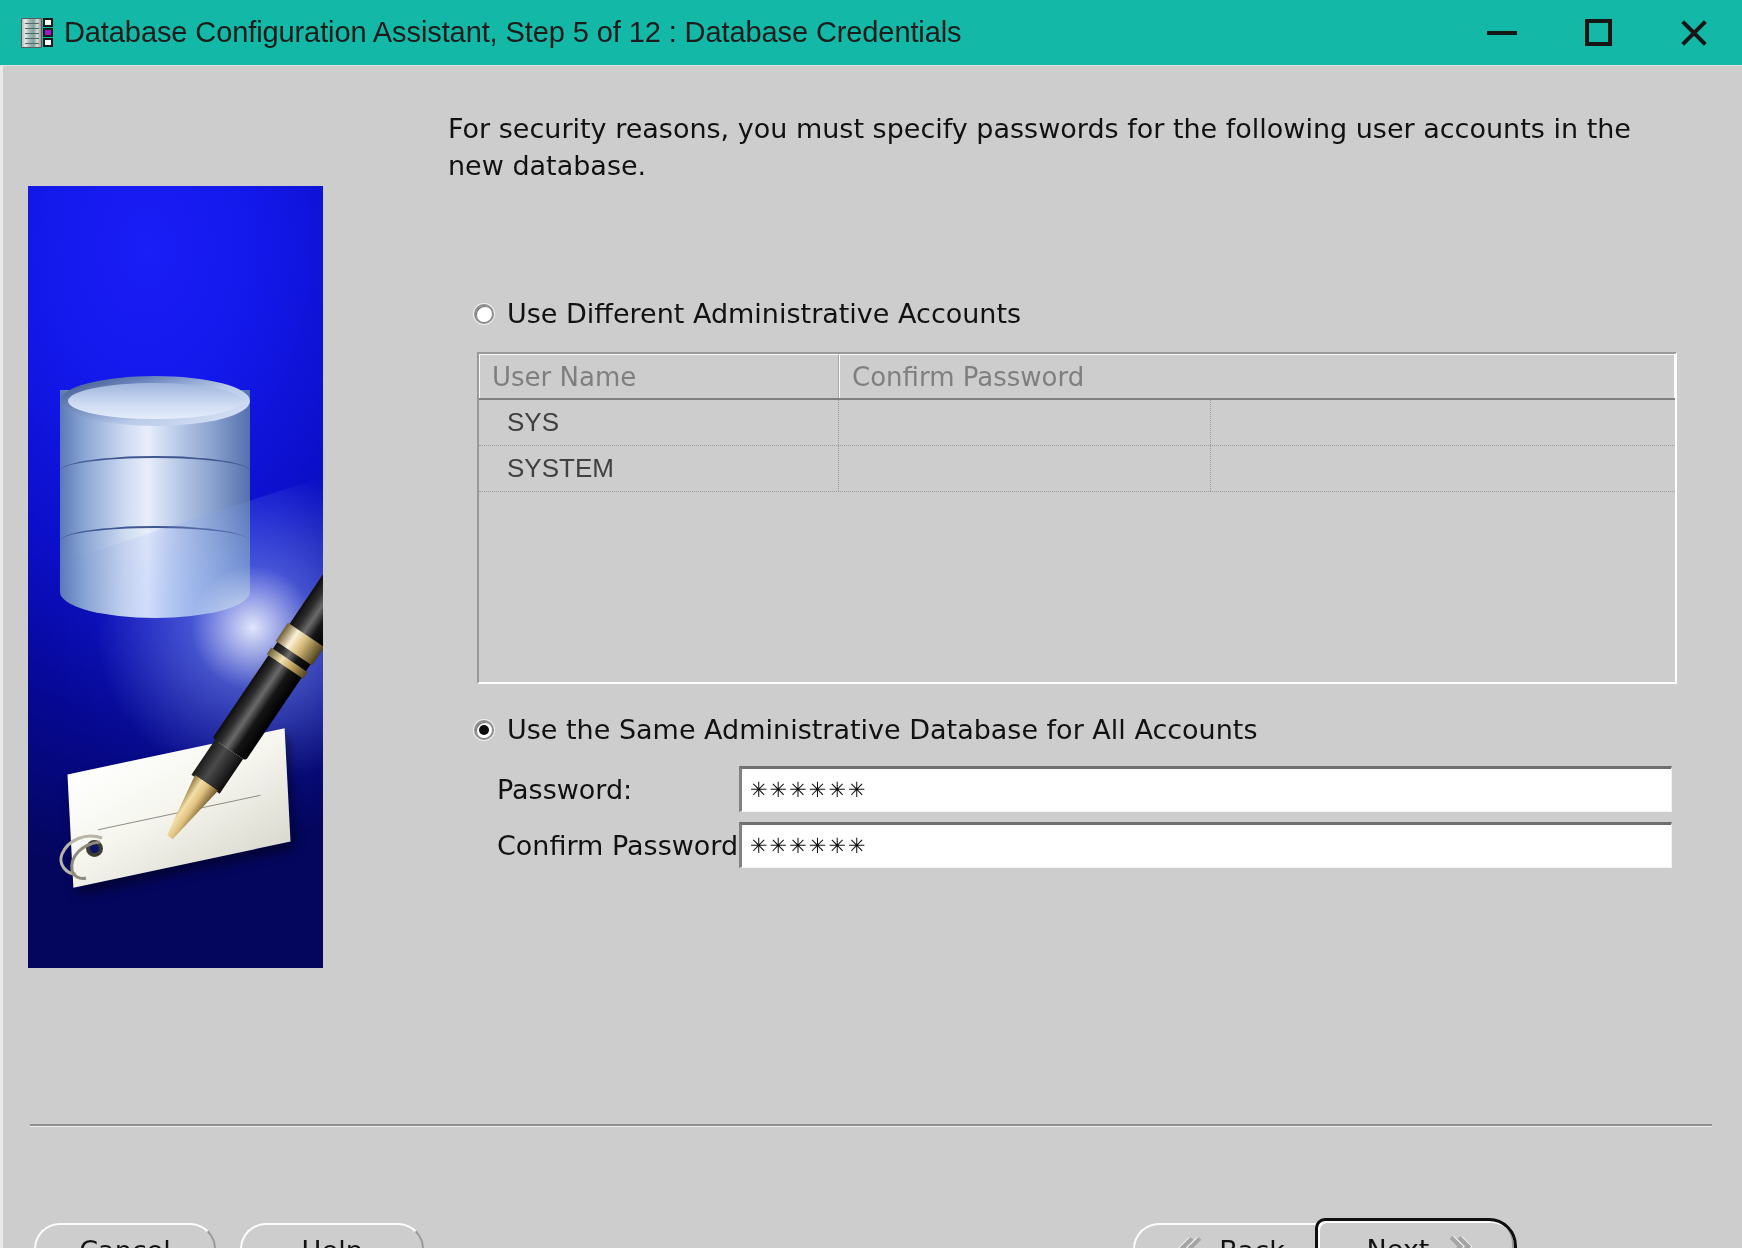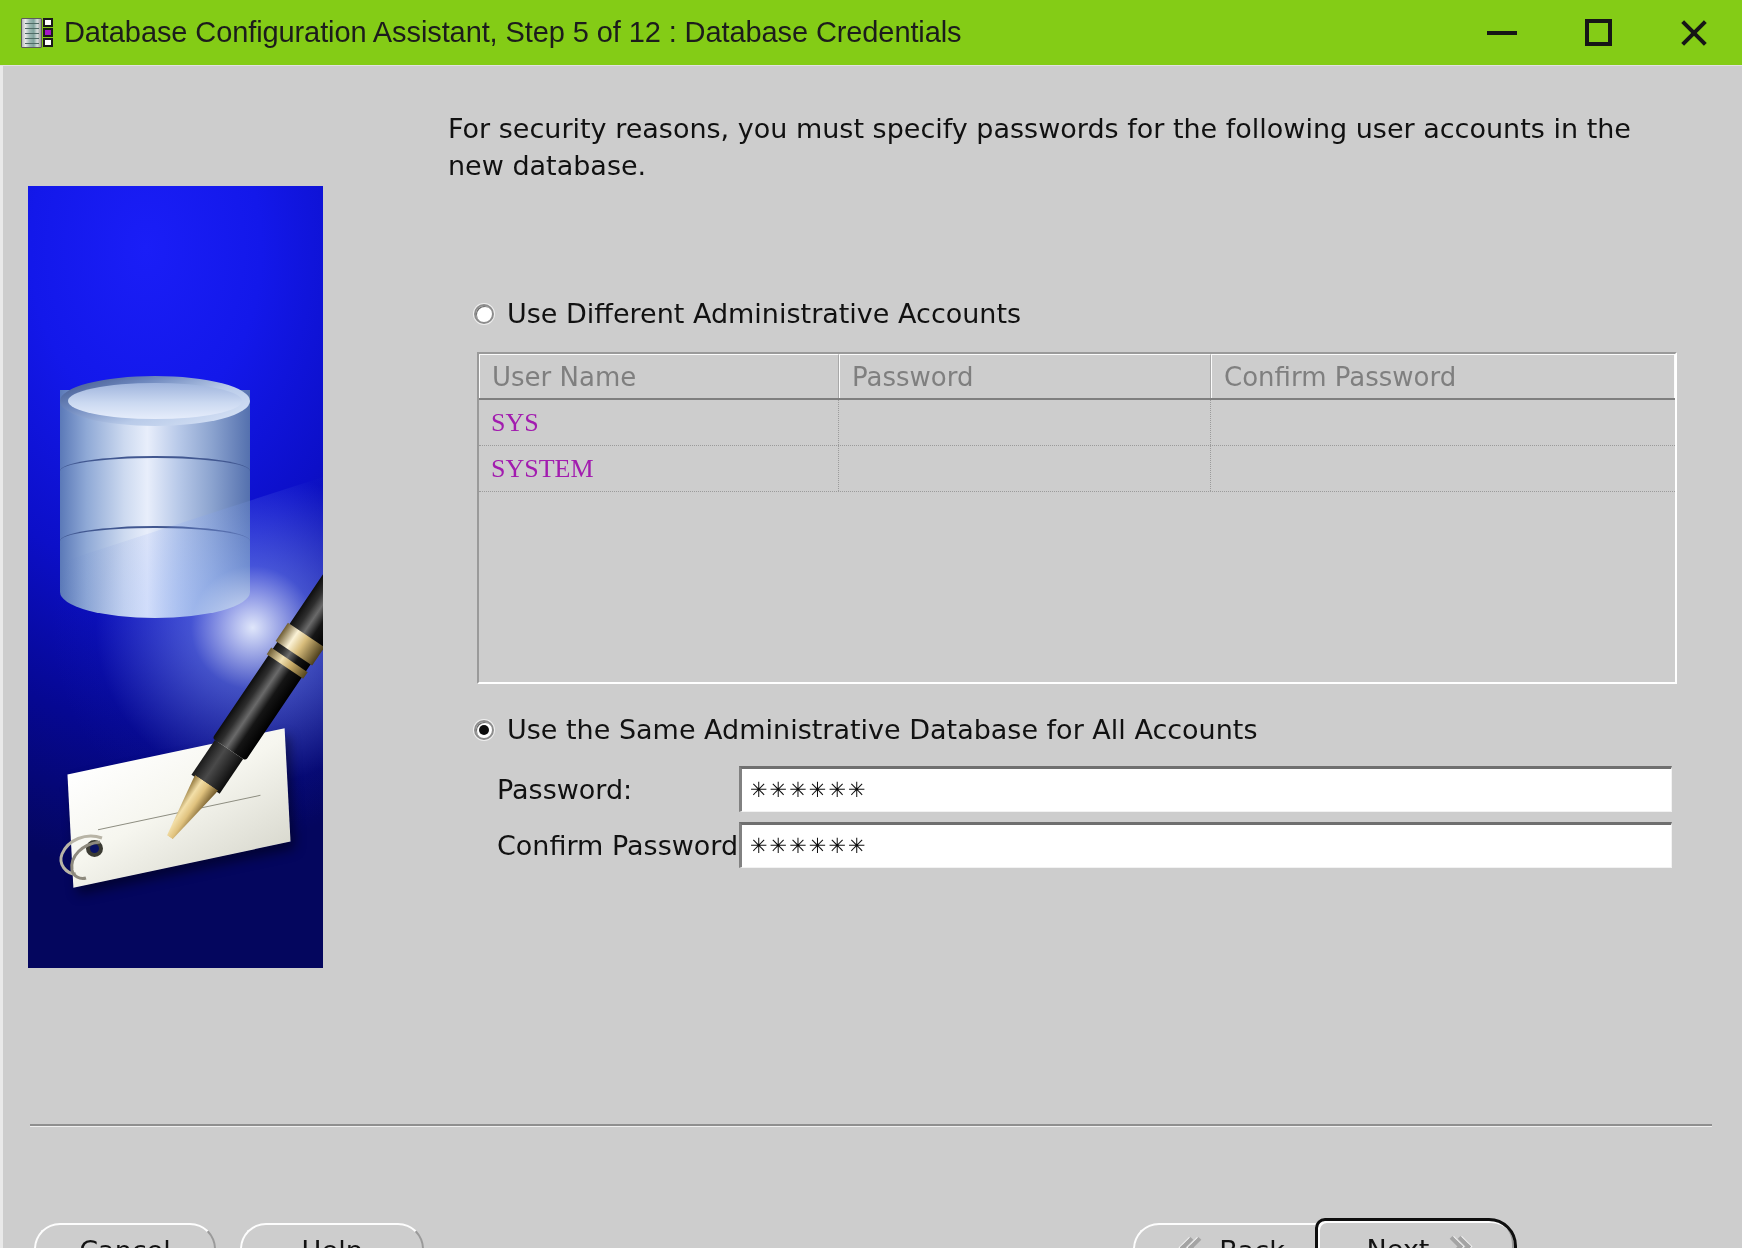--- a/index.html
+++ b/index.html
@@ -20,21 +20,21 @@
     overflow: hidden;
     box-sizing: border-box;
   }
 
   
   .titlebar {
     position: absolute;
     left: 0; top: 0;
     width: 1742px;
     height: 66px;
-    background: #84cc16;
+    background: #14b8a6;
     border-bottom: 1px solid #e2e2e2;
     box-sizing: border-box;
     display: flex;
     align-items: center;
   }
   .title-icon {
     width: 34px;
     height: 34px;
     margin-left: 20px;
     margin-right: 10px;
@@ -355,25 +355,25 @@
   .trow {
     display: flex;
     height: 46px;
     border-bottom: 1px dotted #9b9b9b;
     box-sizing: border-box;
   }
   .td {
     box-sizing: border-box;
     display: flex;
     align-items: center;
-    padding-left: 12px;
+    padding-left: 28px;
     font-size: 26px;
-    color: #a21caf;
+    color: #404040;
     border-right: 1px dotted #9b9b9b;
-    font-family: Liberation Serif, serif;
+    font-family: Liberation Sans, sans-serif;
     white-space: nowrap;
   }
   .td.c1 { width: 360px; }
   .td.c2 { width: 372px; }
   .td.c3 { flex: 1; border-right: none; }
 
   
   .field-row { position: absolute; display: flex; align-items: center; justify-content: flex-end; }
   .field-row.f1 { left: 497px; top: 700px; }
   .field-row.f2 { left: 497px; top: 756px; }
@@ -534,21 +534,20 @@
 
     <div class="radio-row r1">
       <span class="radio"></span>
       <span class="radio-label">Use Different Administrative Accounts</span>
     </div>
 
     <div class="table-wrap">
       <div class="tbl">
         <div class="tbl-head">
           <div class="th c1">User Name</div>
-          <div class="th c2">Password</div>
           <div class="th c3">Confirm Password</div>
         </div>
         <div class="tbl-body">
           <div class="trow">
             <div class="td c1">SYS</div>
             <div class="td c2"></div>
             <div class="td c3"></div>
           </div>
           <div class="trow">
             <div class="td c1">SYSTEM</div>

